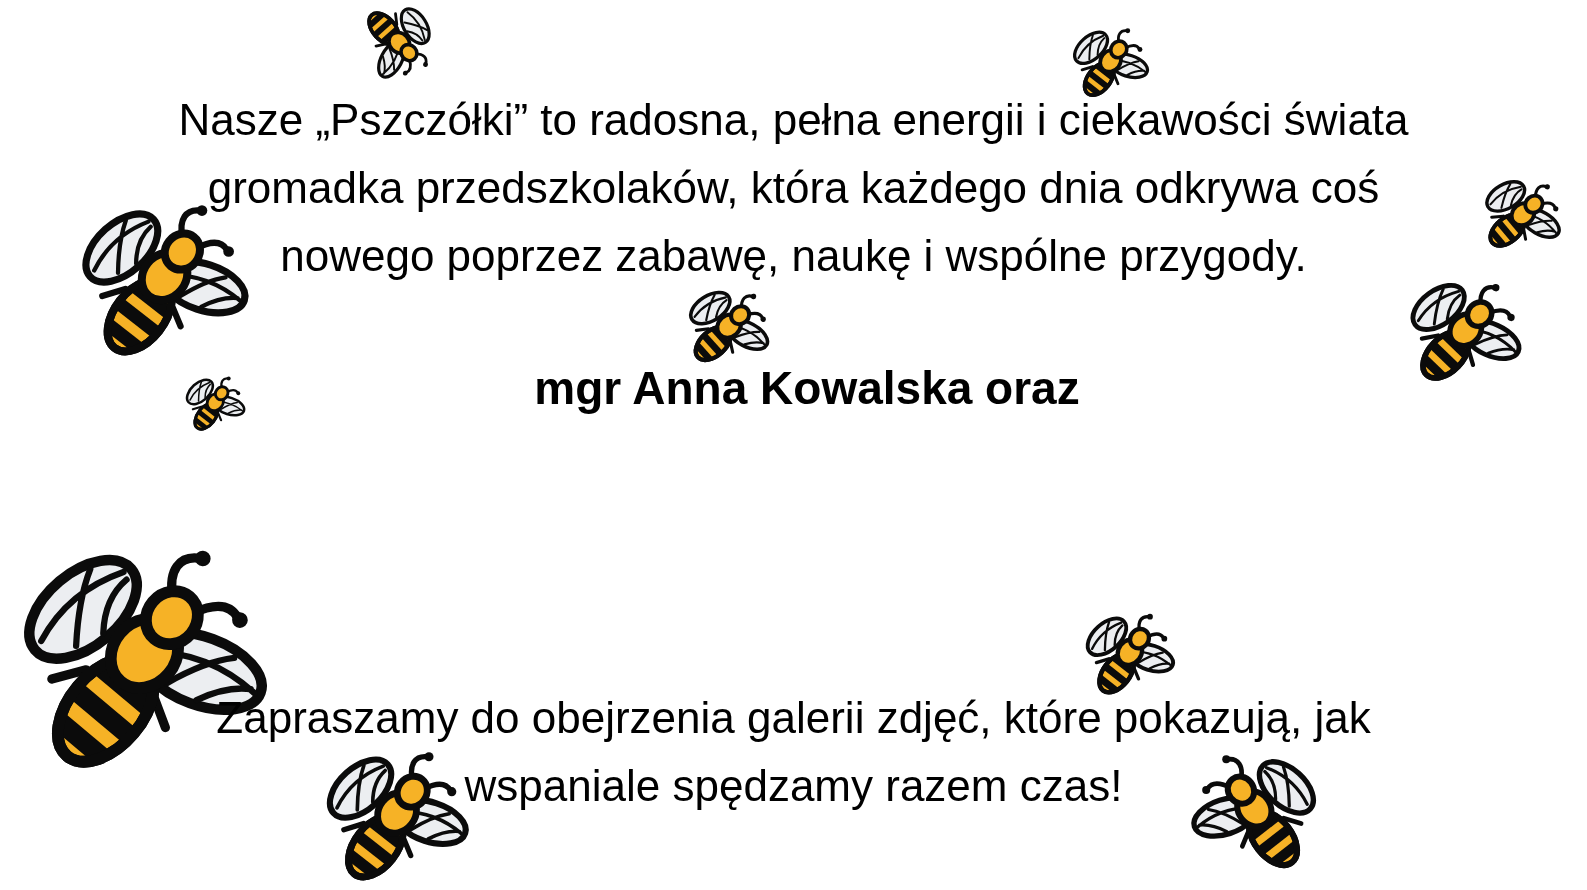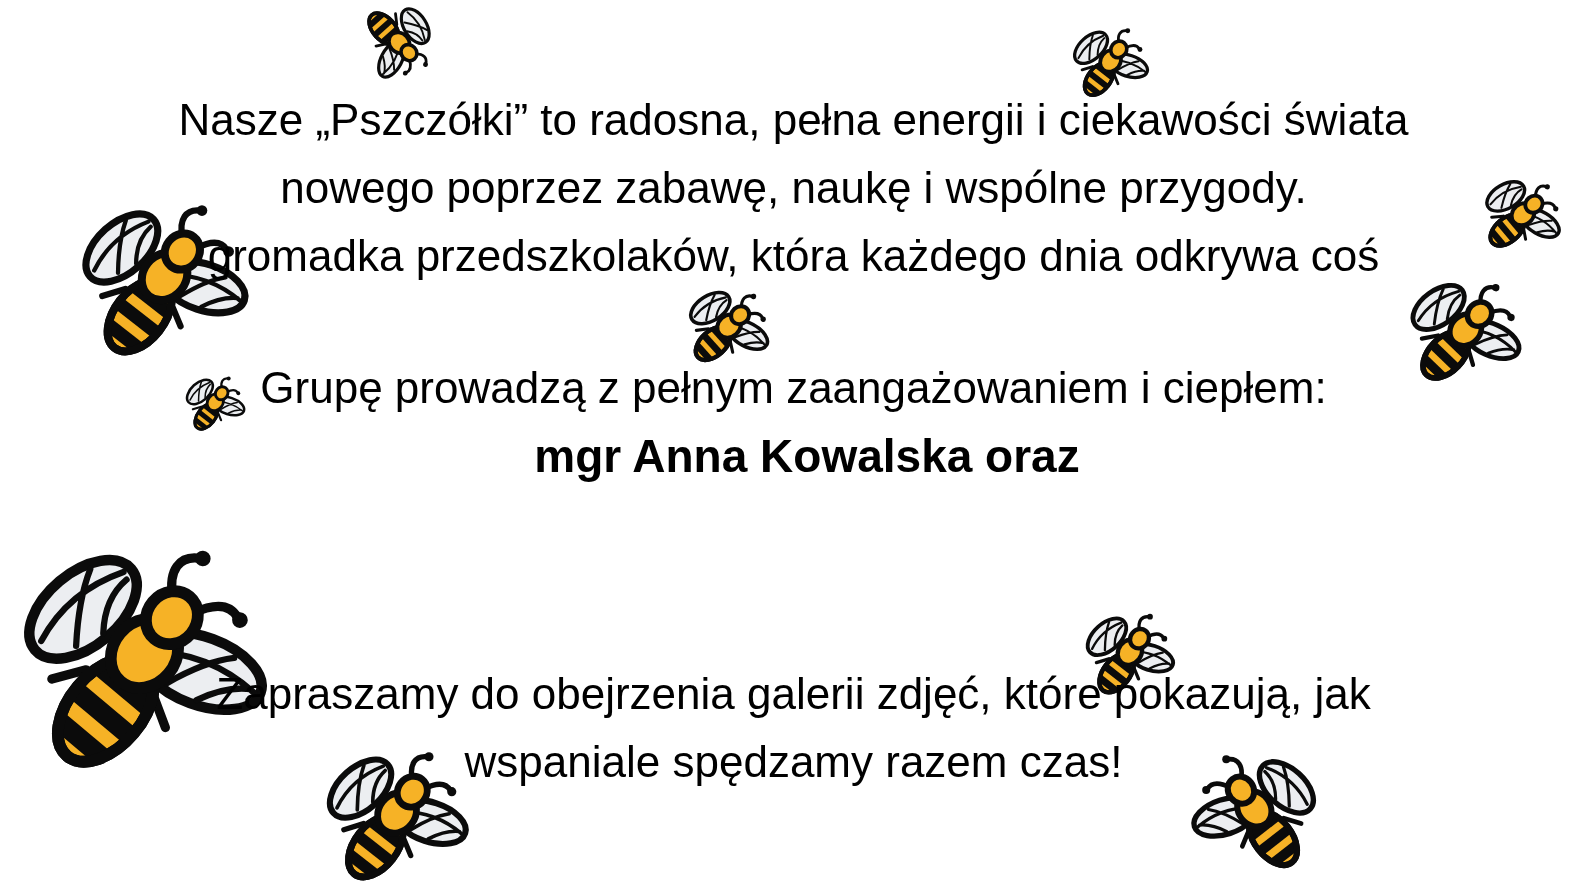--- a/index.html
+++ b/index.html
@@ -25,21 +25,21 @@
     position:absolute;
     left:0; right:0;
     font-size:44px;
     line-height:68px;
     color:#000;
   }
   .para .line{white-space:nowrap;}
   .para .bold{font-weight:700;font-size:46px;margin-left:27px;}
   #para1{top:86px;}
   #para2{top:354px;}
-  #para3{top:660px;}
+  #para3{top:684px;}
   .bee{
     position:absolute;
   }
   .bee svg{width:100%;height:100%;display:block;overflow:visible;}
   #bee-defs{position:absolute;width:0;height:0;overflow:hidden;}
 </style>
 </head>
 <body style="background: rgb(255, 255, 255); color: rgb(0, 0, 0);">
 
 <svg id="bee-defs" aria-hidden="true">
@@ -141,26 +141,25 @@
   </div>
 <div class="bee" style="left:1190px;top:750px;width:134px;height:123px;transform:scaleX(-1);">
     <svg viewBox="0 0 100 92">
       <use href="#bee-symbol"></use>
     </svg>
   </div>
 
 <div class="text-layer">
   <div class="para" id="para1">
     <div class="line">Nasze „Pszczółki” to radosna, pełna energii i ciekawości świata</div>
+    <div class="line">gromadka przedszkolaków, która każdego dnia odkrywa coś</div>
     <div class="line">nowego poprzez zabawę, naukę i wspólne przygody.</div>
-    <div class="line">gromadka przedszkolaków, która każdego dnia odkrywa coś</div>
   </div>
 
   <div class="para" id="para2">
-    <div class="line">Grupę prowadzą z pełnym zaangażowaniem i ciepłem:</div>
     <div class="line bold">mgr Anna Kowalska oraz</div>
   </div>
 
   <div class="para" id="para3">
     <div class="line">Zapraszamy do obejrzenia galerii zdjęć, które pokazują, jak</div>
     <div class="line">wspaniale spędzamy razem czas!</div>
   </div>
 </div>
 
 </body></html>

